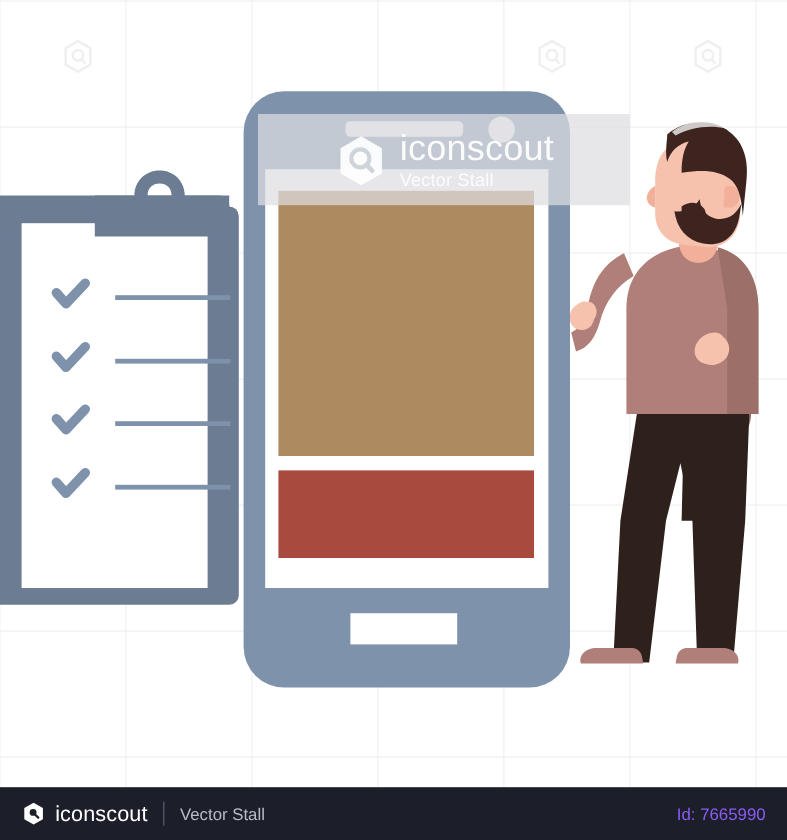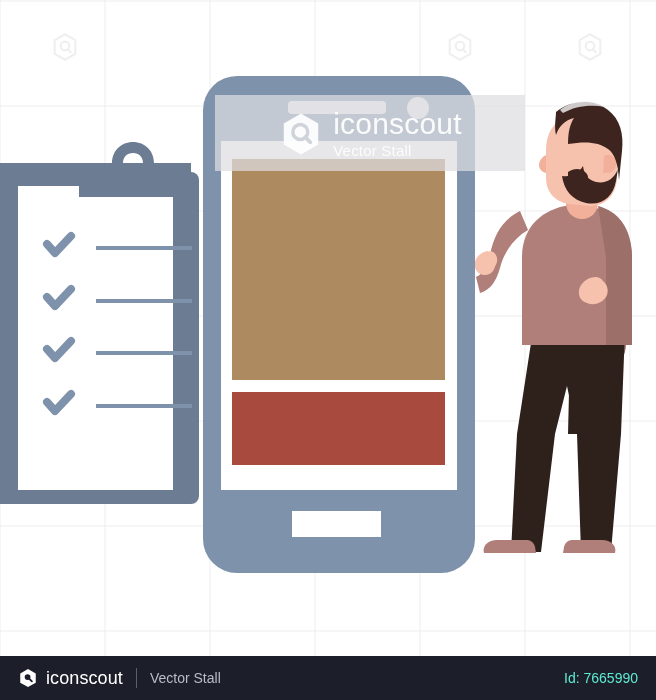--- a/index.html
+++ b/index.html
@@ -117,21 +117,21 @@
     height: 20px;
     background: #5a5f6e;
     margin: 0 13px;
   }
   .footer-author {
     color: #b9bcc6;
     font-size: 14px;
   }
   .footer-id {
     margin-left: auto;
-    color: #5eead4;
+    color: #8b5cf6;
     font-size: 14px;
   }
 </style>
 </head>
 <body>
 
 <div id="stage">
 
   <div class="grid-layer"></div>
 

